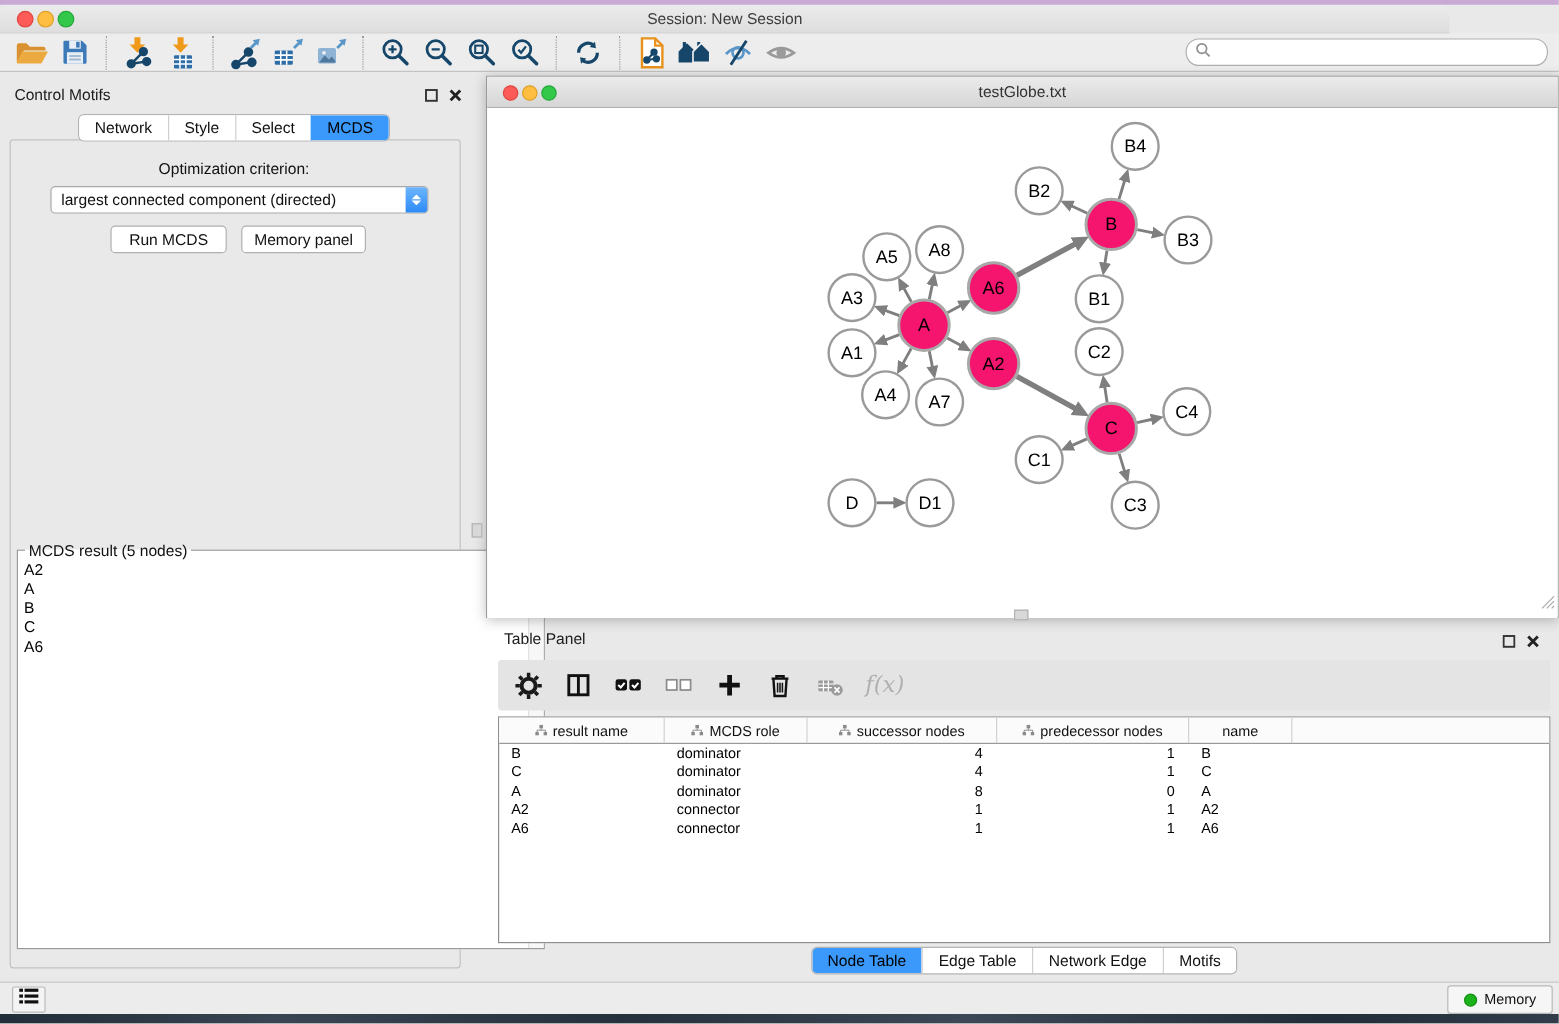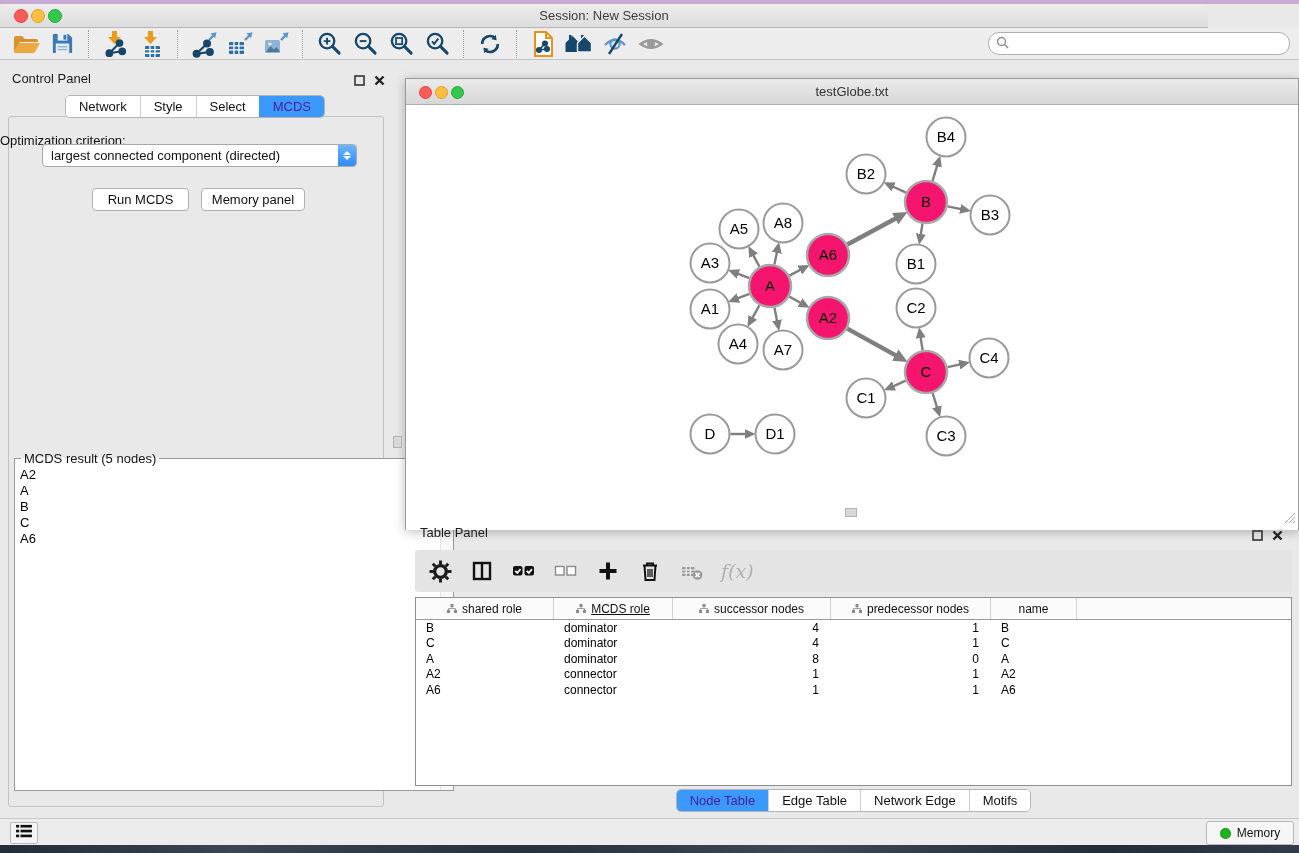--- a/index.html
+++ b/index.html
@@ -28,44 +28,44 @@
       font-family:"Liberation Sans",sans-serif;margin-left:4px;}
 
   
   #cp-title{left:12px;top:71px;font-size:13px;color:#1c1c1c;}
   .panel-btns{display:flex;gap:9px;align-items:center;}
   #cp-btns{left:354px;top:72px;}
   #cp-tabs{left:0;top:95px;width:390px;display:flex;justify-content:center;z-index:3;}
   .seg{display:inline-flex;background:#fff;border:1px solid #b3b3b3;border-radius:5px;overflow:hidden;}
   .seg-tab{padding:2px 13px;font-size:13px;color:#111;border-left:1px solid #cfcfcf;line-height:17px;background:#fff;}
   .seg-tab:first-child{border-left:none;}
-  .seg-tab.active{background:#3b99fc;color:#4c1d95;border-left-color:#3b99fc;}
+  .seg-tab.active{background:#3b99fc;color:#000000;border-left-color:#3b99fc;}
   #cp-content{left:8px;top:116px;width:374px;height:689px;border:1px solid #c2c2c2;border-radius:3px;background:#e9e9e9;}
-  #opt-label{left:0;top:133px;width:390px;font-size:13px;color:#111;}
-  #opt-select{left:42px;top:144px;width:315px;height:23px;background:#fff;border:1px solid #a9a9a9;
+  #opt-label{left:0;top:133px;width:390px;text-align:center;font-size:13px;color:#111;}
+  #opt-select{left:42px;top:155px;width:315px;height:23px;background:#fff;border:1px solid #a9a9a9;
       border-radius:4px;box-sizing:border-box;display:flex;align-items:center;}
   #opt-select .val{font-size:13px;color:#111;padding-left:8px;flex:1;white-space:nowrap;overflow:hidden;}
   #opt-stepper{width:18px;height:21px;border-radius:0 3px 3px 0;background:linear-gradient(#6cb5fd,#2d8bf7);
       display:flex;flex-direction:column;align-items:center;justify-content:center;gap:1px;}
   .chev{width:0;height:0;border-left:4px solid transparent;border-right:4px solid transparent;}
   .chev.up{border-bottom:4px solid #fff;}
   .chev.down{border-top:4px solid #fff;}
   .push-btn{position:absolute;background:#fff;border:1px solid #b0b0b0;border-radius:4px;font-size:13px;
       color:#111;display:flex;align-items:center;justify-content:center;box-sizing:border-box;}
   #run-btn{left:92px;top:188px;width:97px;height:23px;}
   #close-btn{left:201px;top:188px;width:104px;height:23px;}
   #result-box{position:absolute;left:14px;top:451px;width:440px;height:340px;margin:0;
       border:1px solid #9a9a9a;background:#fff;padding:1px 0 0 5px;box-sizing:border-box;}
   #result-box legend{font-size:13px;color:#111;padding:0 3px;margin-left:1px;}
   #result-list{font-size:13px;color:#000;}
   #result-list div{line-height:16px;}
   #result-scroll{position:absolute;right:0;top:2px;bottom:0;width:12px;background:#f7f7f7;border-left:1px solid #e2e2e2;}
 
   
-  #net-window{left:405px;top:78px;width:894px;height:452px;background:#fff;border:1px solid #999;
+  #net-window{left:405px;top:63px;width:894px;height:452px;background:#fff;border:1px solid #999;
       box-sizing:border-box;box-shadow:0 2px 10px rgba(0,0,0,0.25);}
   #net-titlebar{height:25px;background:linear-gradient(#ebebeb,#d6d6d6);border-bottom:1px solid #b0b0b0;position:relative;}
   #net-titlebar .tl{top:7px;width:11px;height:11px;}
   #net-title{width:100%;text-align:center;line-height:25px;font-size:13px;color:#333;}
   #net-canvas{position:relative;width:892px;height:425px;background:#fff;}
   #resize-grip{position:absolute;right:2px;bottom:2px;}
   .grabber{background:#d8d8d8;border:1px solid #b2b2b2;box-sizing:border-box;}
   #v-grabber{left:393px;top:436px;width:9px;height:12px;}
   #h-grabber{left:845px;top:508px;width:12px;height:9px;}
 
@@ -251,21 +251,21 @@
     </span>
     <div id="search-box">
     <span><svg width="13" height="13" viewBox="0 0 13 13">
           <circle cx="5.5" cy="5.5" r="4" fill="none" stroke="#8e8e8e" stroke-width="1.4"></circle>
           <line x1="8.6" y1="8.6" x2="12" y2="12" stroke="#8e8e8e" stroke-width="1.4"></line>
         </svg></span>
     <input type="text" style="">
   </div>
 </div>
 
-<div class="abs" id="cp-title">Control Panel</div>
+<div class="abs" id="cp-title">Control Motifs</div>
 <div class="abs panel-btns" id="cp-btns">
   <span><svg width="11" height="11">
         <rect x="1" y="1" width="9" height="9" fill="none" stroke="#333" stroke-width="1.6"></rect>
       </svg></span>
   <span><svg width="11" height="11">
         <path d="M1.5 1.5 L9.5 9.5 M9.5 1.5 L1.5 9.5" stroke="#222" stroke-width="2.4"></path>
       </svg></span>
 </div>
 <div class="abs" id="cp-tabs">
     <div class="seg" id="cp-tabs-seg">
@@ -465,23 +465,23 @@
   <div id="table-header">
       <div class="th" style="width: 138px;">
         <span><svg width="10" height="9" viewBox="0 0 10 9">
             <g fill="#8a8a8a">
               <rect x="3.5" y="0" width="3" height="3"></rect>
               <rect x="0" y="6" width="3" height="3"></rect>
               <rect x="7" y="6" width="3" height="3"></rect>
             </g>
             <path d="M5 3 v1.5 M1.5 6 V4.5 h7 V6" stroke="#8a8a8a" stroke-width="0.8" fill="none"></path>
           </svg></span>
-        <span>shared role</span>
-      </div>
-      <div class="th" style="width: 119px; text-decoration: underline;">
+        <span>result name</span>
+      </div>
+      <div class="th" style="width: 119px;">
         <span><svg width="10" height="9" viewBox="0 0 10 9">
             <g fill="#8a8a8a">
               <rect x="3.5" y="0" width="3" height="3"></rect>
               <rect x="0" y="6" width="3" height="3"></rect>
               <rect x="7" y="6" width="3" height="3"></rect>
             </g>
             <path d="M5 3 v1.5 M1.5 6 V4.5 h7 V6" stroke="#8a8a8a" stroke-width="0.8" fill="none"></path>
           </svg></span>
         <span>MCDS role</span>
       </div>

